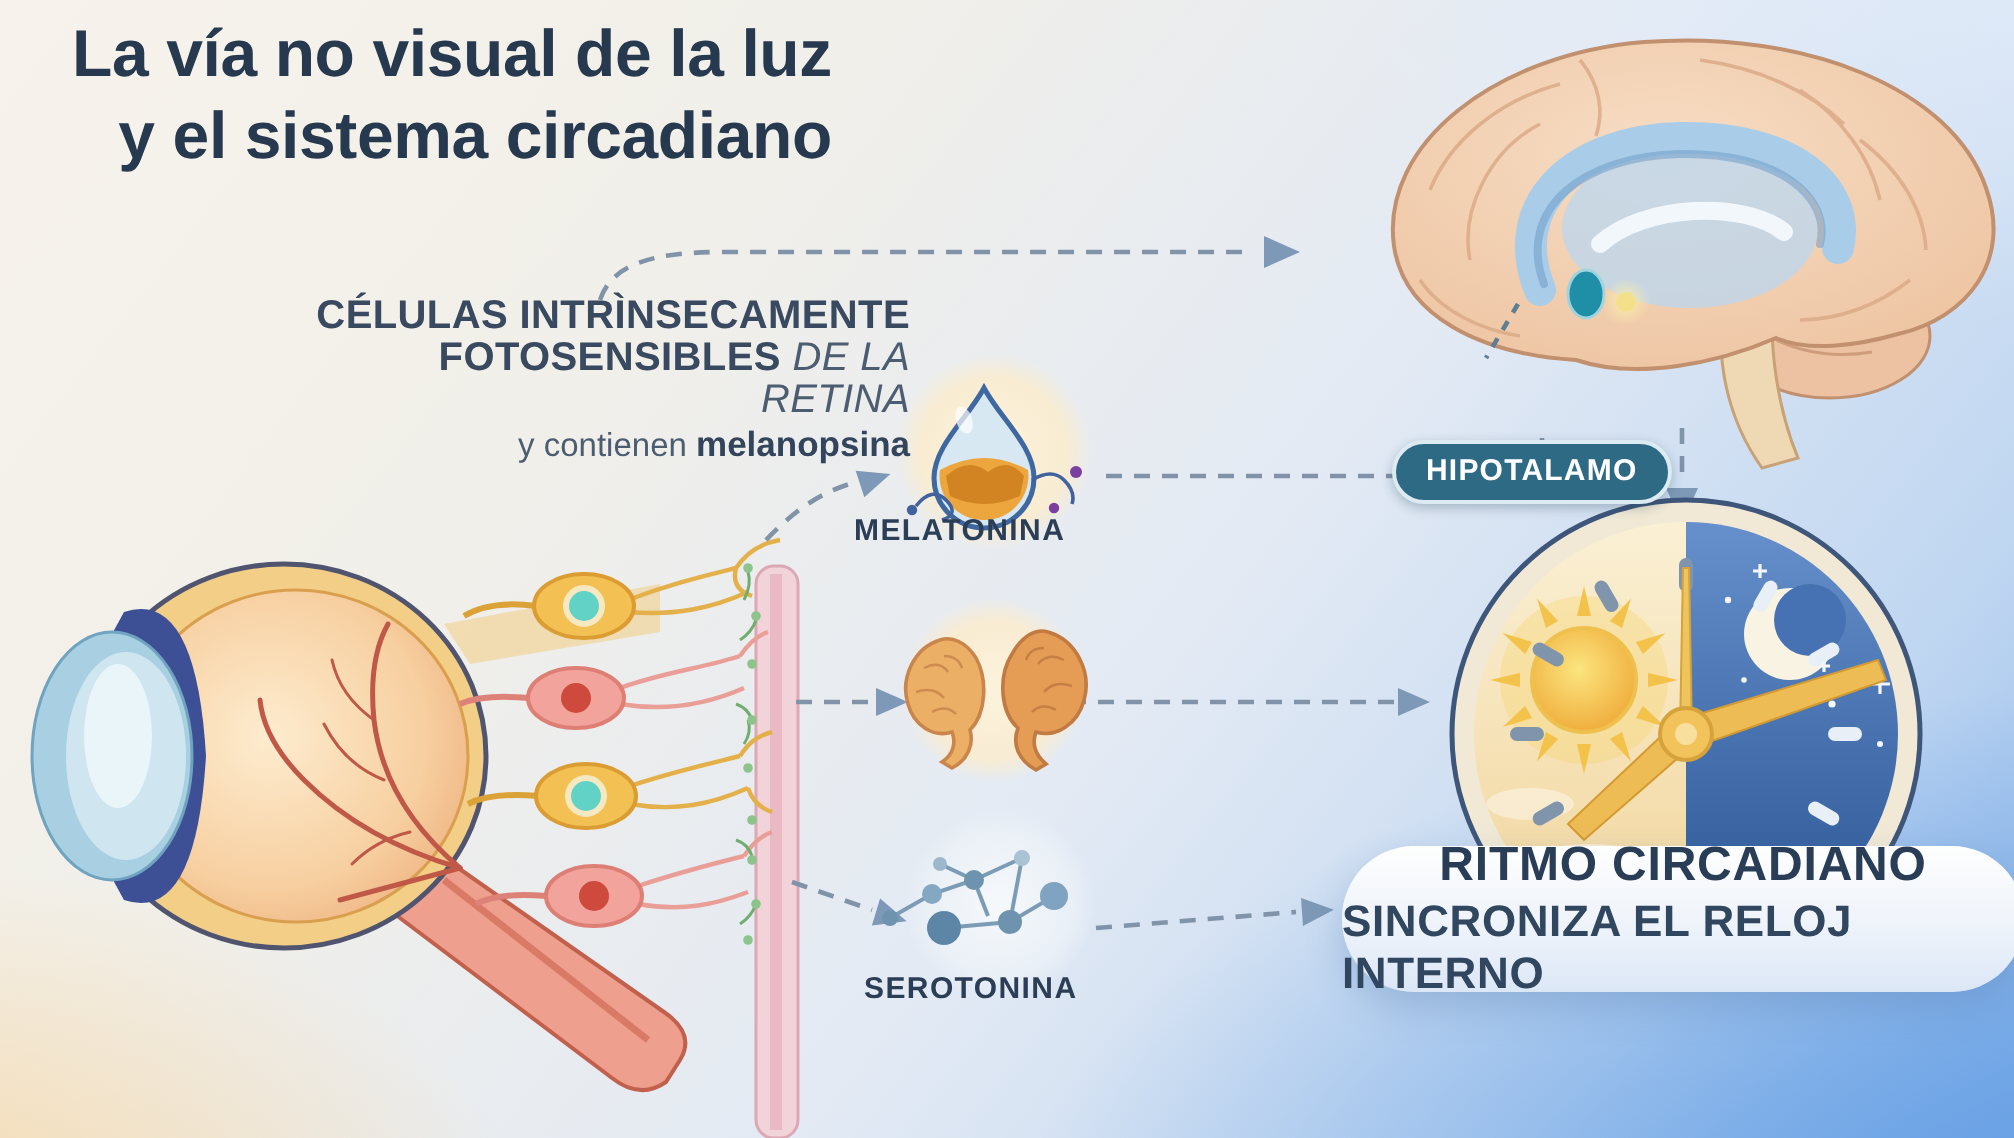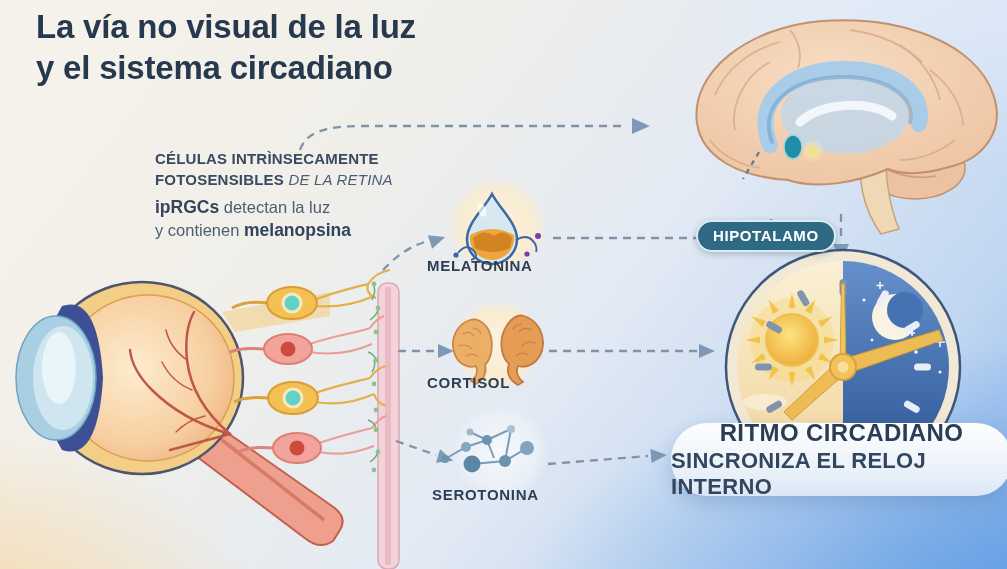--- a/index.html
+++ b/index.html
@@ -5,27 +5,27 @@
   html,body{margin:0;padding:0;background:#dfe7f2;}
   .canvas{
     position:relative;width:1007px;height:569px;overflow:hidden;
     font-family:"Liberation Sans",sans-serif;
     background:
       radial-gradient(90% 80% at 106% 110%, #5f9ce4 0%, rgba(95,156,228,0) 62%),
       radial-gradient(55% 60% at -6% 112%, #f6d7a6 0%, rgba(246,215,166,0) 60%),
       radial-gradient(70% 60% at 108% -10%, #e2ecfa 0%, rgba(226,236,250,0) 65%),
       linear-gradient(128deg, #f7f3ec 0%, #f1efe9 30%, #e3eaf4 58%, #bfd6f1 84%, #8fb6ea 100%);
   }
-  .abs{position:absolute;}
+  .abs{position:absolute;text-align:right;}
   .title{
     left:36px;top:6px;font-size:33px;font-weight:700;color:#27394f;
     line-height:41px;letter-spacing:-0.2px;
   }
   .note{left:155px;top:148px;width:300px;}
-  .note .n1{font-size:15px;font-weight:700;color:#39495f;letter-spacing:.2px;line-height:21px;}
+  .note .n1{font-size:20px;font-weight:700;color:#39495f;letter-spacing:.2px;line-height:21px;}
   .note .n1 .reg{font-weight:400;color:#4d5d71;font-style:italic;}
   .note .n2{font-size:16.5px;font-weight:400;color:#4d5d71;line-height:23px;}
   .note .n2.first{margin-top:6px;}
   .note .b2{font-weight:700;color:#33455c;font-size:17.5px;}
   .hlabel{
     position:absolute;text-align:left;font-weight:700;font-size:15px;
     color:#2c3e55;letter-spacing:.7px;
   }
   .pill{
     position:absolute;left:696px;top:186px;height:26px;padding:2px 15px 0 15px;
@@ -328,32 +328,28 @@
     <div>y el sistema circadiano</div>
   </div>
 
   <div class="abs note">
     <div class="n1">
       <span>CÉLULAS INTRÌNSECAMENTE</span>
     </div>
     <div class="n1">
       <span>FOTOSENSIBLES</span><span class="reg"> DE LA RETINA</span>
     </div>
-    <div class="n2 first">
-      <span class="b2">ipRGCs</span><span> detectan la luz</span>
-    </div>
     <div class="n2">
       <span>y contienen </span><span class="b2">melanopsina</span>
     </div>
   </div>
 
   <div class="pill">HIPOTALAMO</div>
 
   <div class="hlabel" style="left:427px;top:257px;width:140px;">MELATONINA</div>
-  <div class="hlabel" style="left:427px;top:374px;width:140px;">CORTISOL</div>
   <div class="hlabel" style="left:432px;top:486px;width:140px;">SEROTONINA</div>
 
   <div class="card">
     <div class="c1">RITMO CIRCADIANO</div>
     <div class="c2">SINCRONIZA EL RELOJ INTERNO</div>
   </div>
 
 </div>
 
 </body></html>

